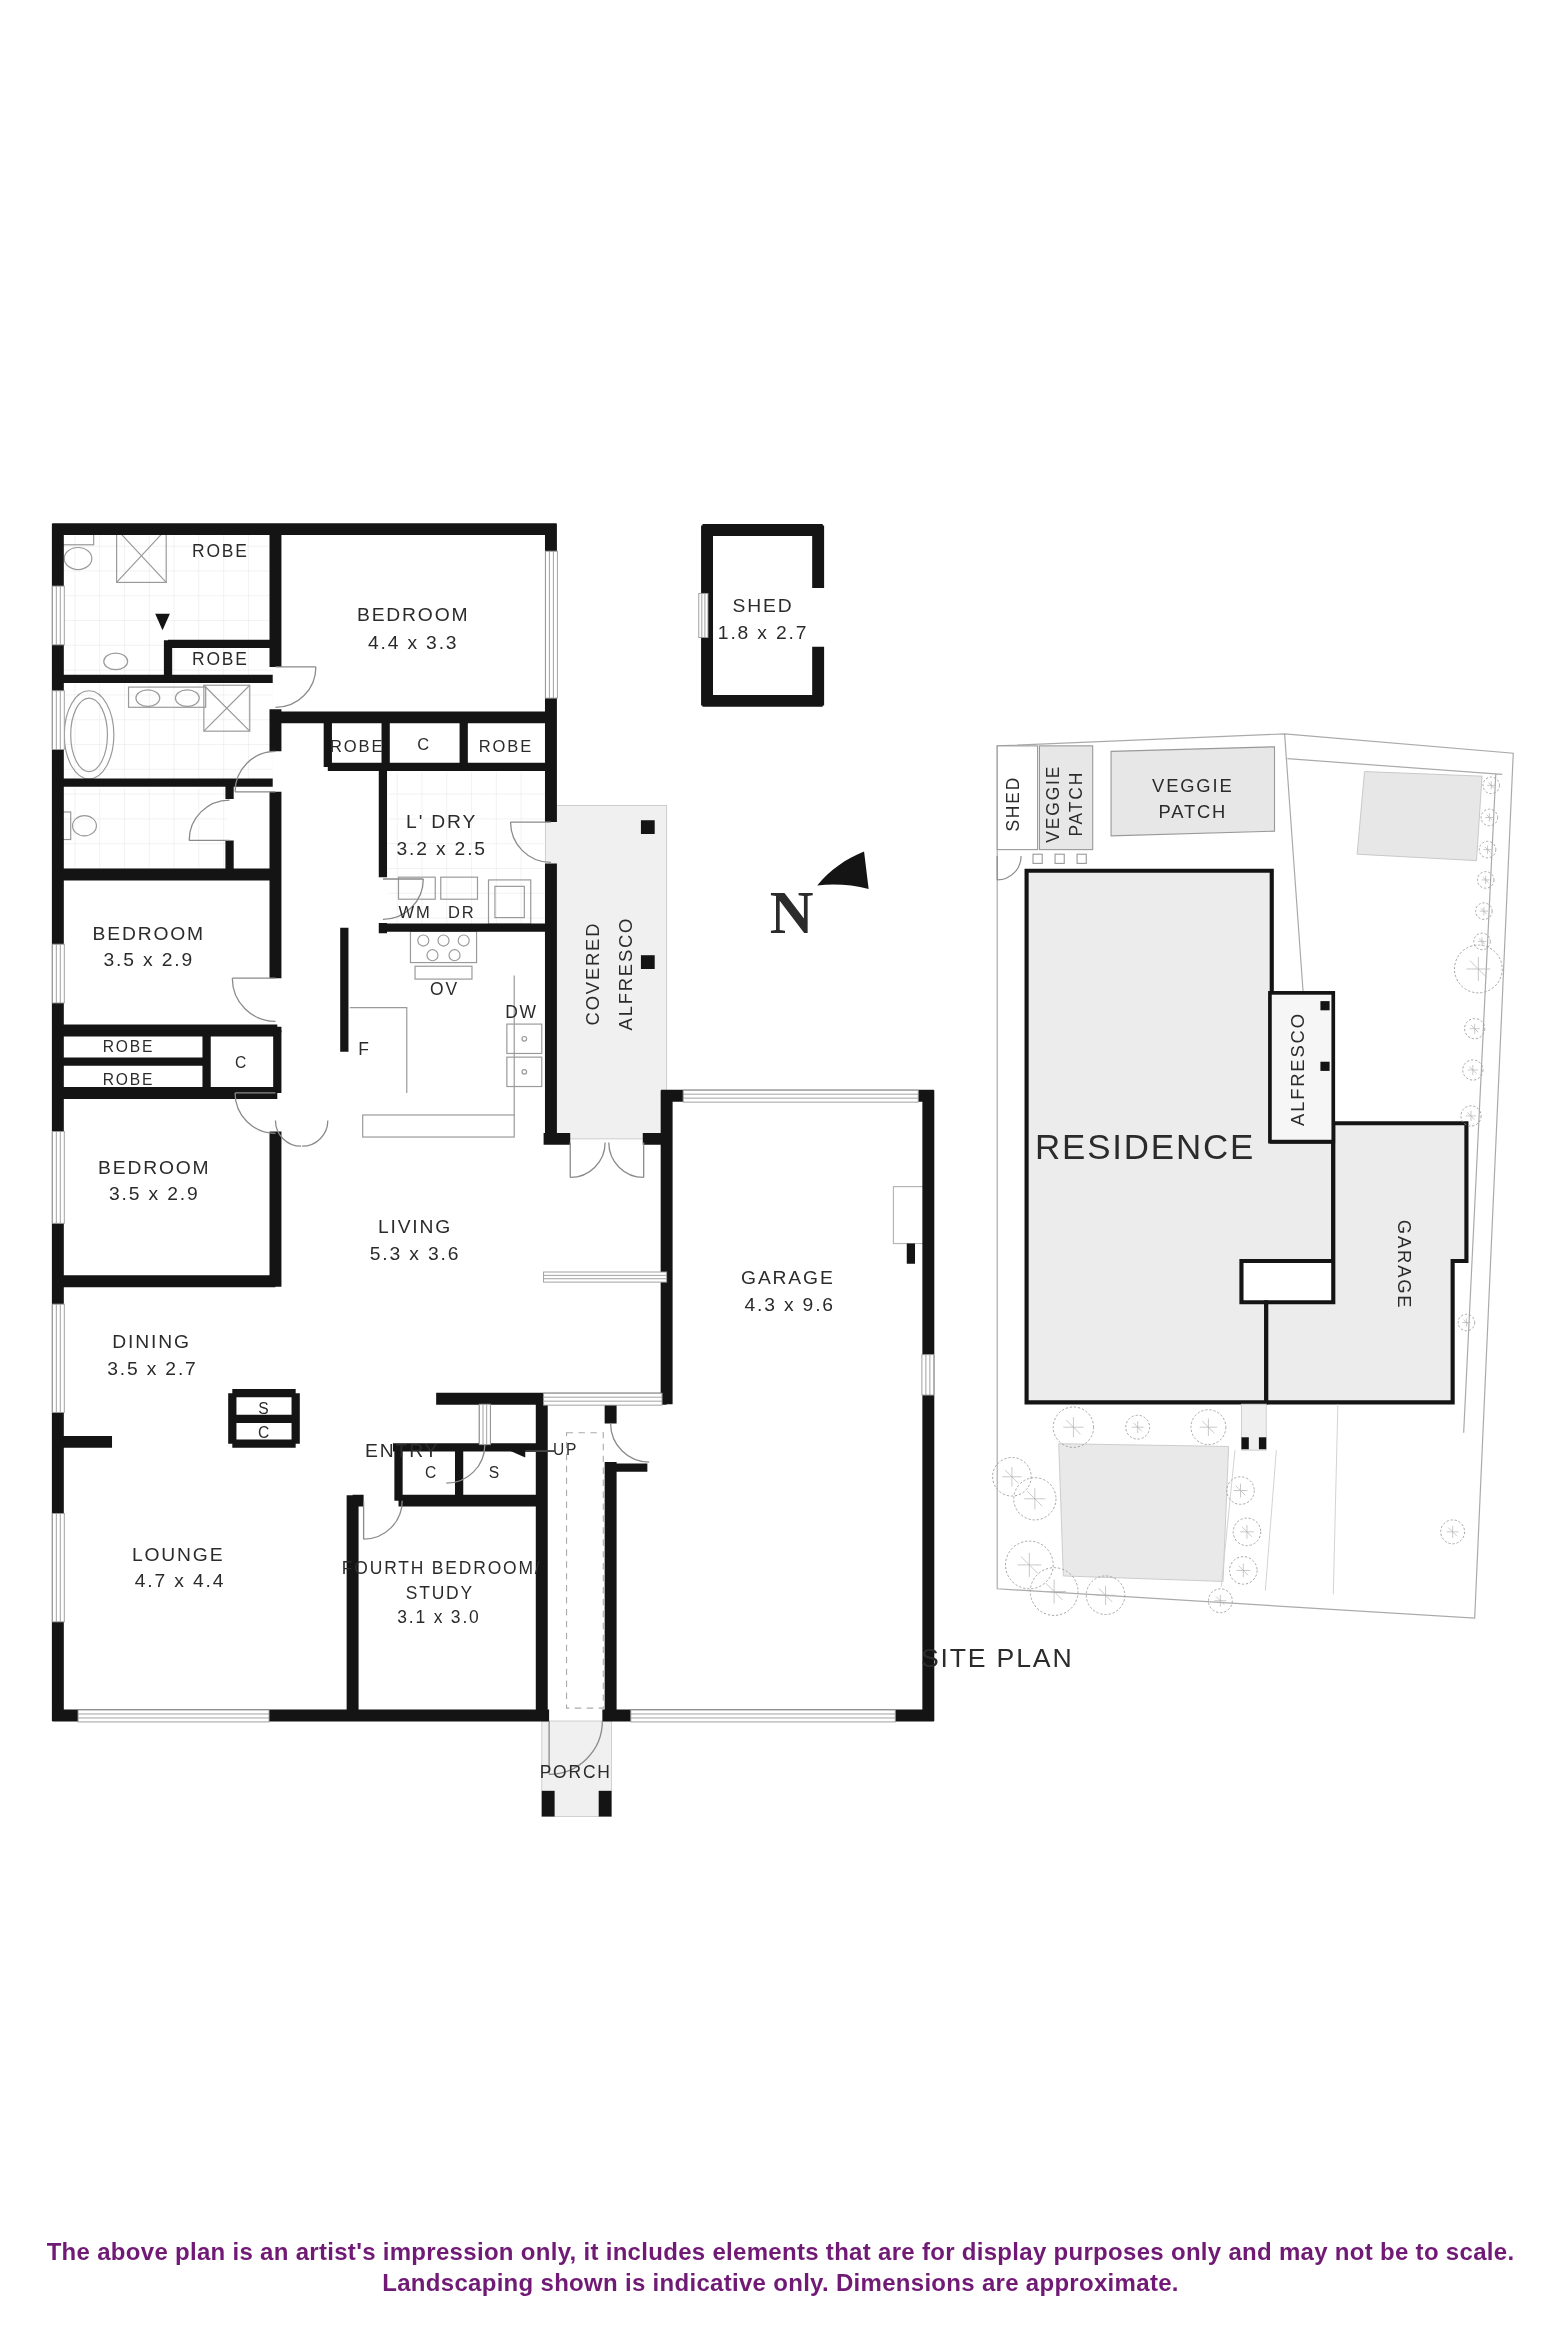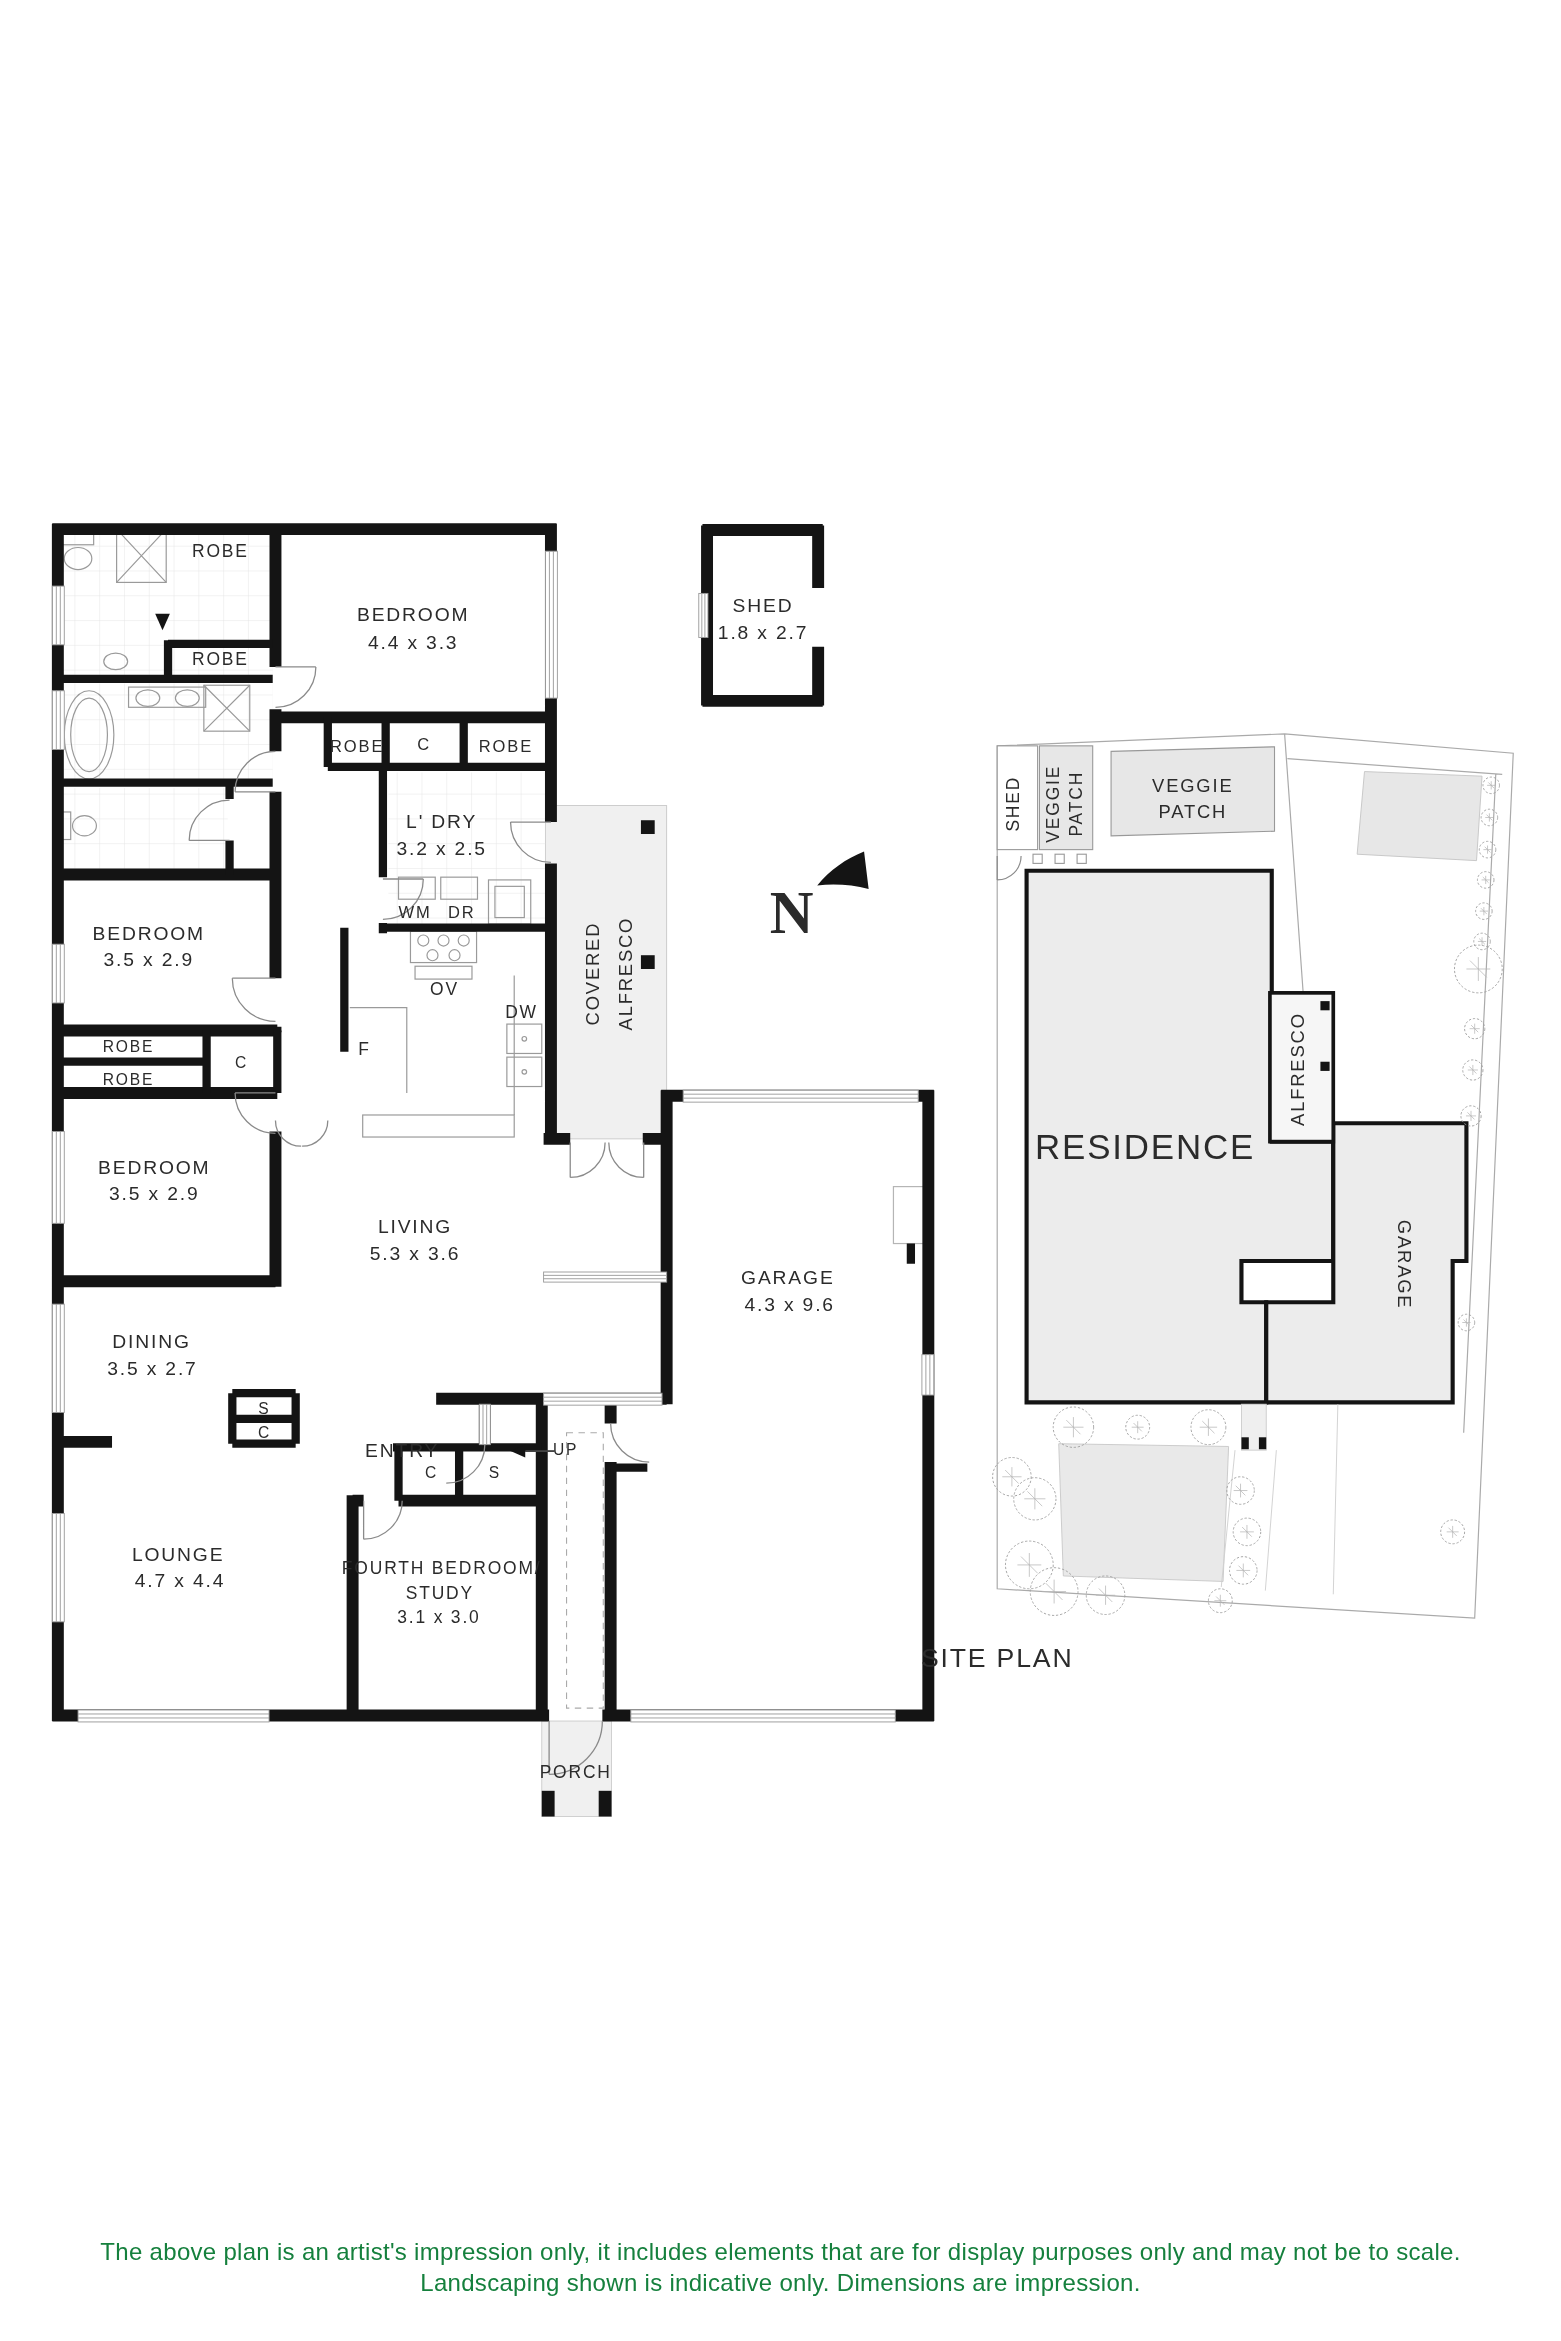--- a/index.html
+++ b/index.html
@@ -1,21 +1,21 @@
 <!DOCTYPE html>
 <html style="font-size:14.7px"><head>
 <meta charset="utf-8">
 <style>
   html,body{margin:0;padding:0;background:#fff;}
   #page{position:relative;width:1561px;height:2342px;background:#fff;overflow:hidden;
         font-family:"Liberation Sans",sans-serif;}
   svg text{fill:#2b2b2b;font-family:"Liberation Sans",sans-serif;text-anchor:middle;letter-spacing:2px;}
   svg text.n-letter{font-family:"Liberation Serif",serif;font-weight:bold;letter-spacing:0;}
-  .footer-line{position:absolute;left:0;width:100%;text-align:center;font-size:24px;color:#15803d;
-               letter-spacing:0.3px;}
+  .footer-line{position:absolute;left:0;width:100%;text-align:center;font-size:24px;color:#701a75;
+               letter-spacing:0.3px;font-weight:bold;}
 </style>
 </head>
 <body>
 
 <div id="page">
 <svg width="1561" height="2342" viewBox="0 0 1700 2550">
 
   <defs>
     <pattern id="tiles" width="27" height="27" patternUnits="userSpaceOnUse">
       <path d="M27,0 H0 V27" fill="none" stroke="#e3e3e3" stroke-width="1"></path>
@@ -400,15 +400,15 @@
         <text x="1299" y="862" font-size="20">VEGGIE</text>
         <text x="1299" y="891" font-size="20">PATCH</text>
         <text x="1247" y="1262" font-size="38" letter-spacing="1">RESIDENCE</text>
         <text x="1420" y="1164" font-size="20" transform="rotate(-90 1420 1164)">ALFRESCO</text>
         <text x="1522" y="1377" font-size="20" transform="rotate(90 1522 1377)">GARAGE</text>
         <text x="1086" y="1815" font-size="29" letter-spacing="1" text-anchor="start">SITE PLAN</text>
       </g>
 </svg>
 
 <div class="footer-line" style="top:2238px;">The above plan is an artist's impression only, it includes elements that are for display purposes only and may not be to scale.</div>
-<div class="footer-line" style="top:2269px;">Landscaping shown is indicative only. Dimensions are impression.</div>
+<div class="footer-line" style="top:2269px;">Landscaping shown is indicative only. Dimensions are approximate.</div>
 </div>
 
 
 </body></html>

